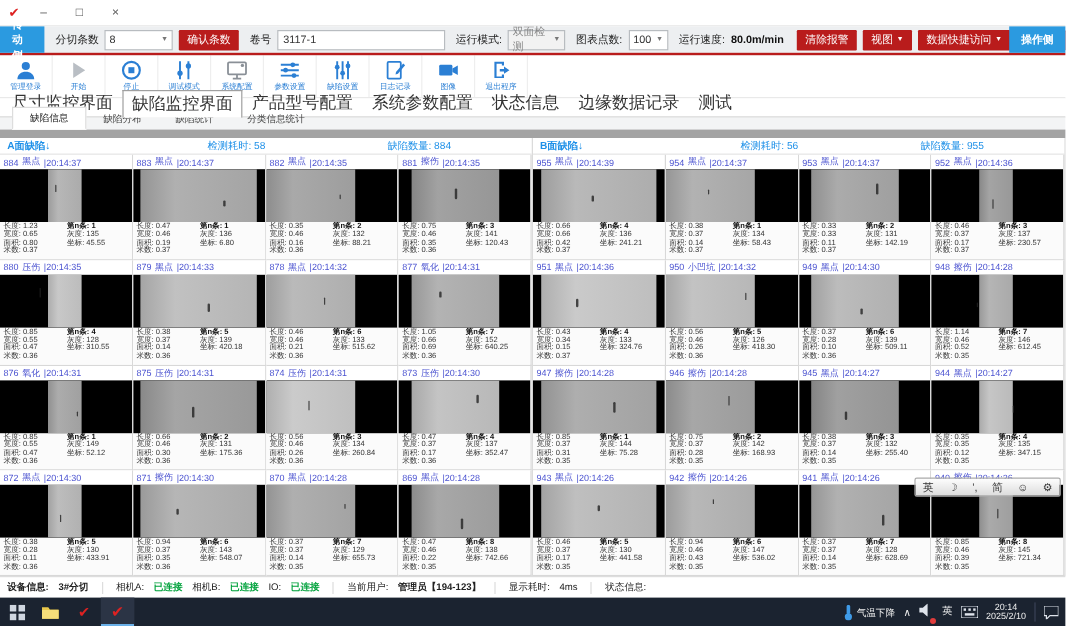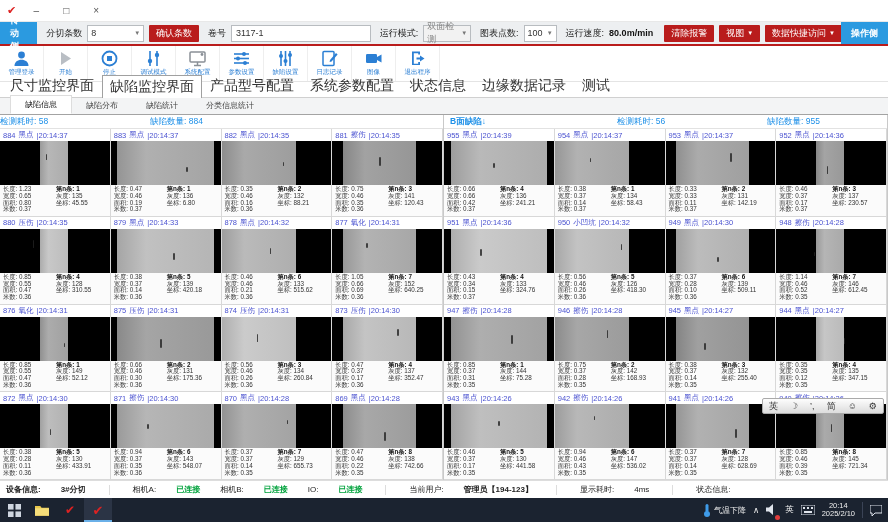--- a/index.html
+++ b/index.html
@@ -30,41 +30,41 @@
   .icon-btn { width:44px; display:flex; flex-direction:column; align-items:center; justify-content:center;
     gap:1px; cursor:pointer; border-right:1px solid #eee; }
   .icon-btn svg { width:17px; height:17px; }
   .icon-btn .lbl { font-size:6.5px; color:#2b7fd4; white-space:nowrap; }
   .icon-btn.disabled .lbl { color:#2b7fd4; }
   
   .main-tabs { height:16px; display:flex; align-items:flex-end; background:#fff; padding-left:2px; border-bottom:1px solid #d0d0d0; }
   .main-tab { font-size:14px; color:#333; padding:2px 7px; cursor:pointer; border:1px solid transparent; border-bottom:none; }
   .main-tab.active { border-color:#a0a0a0; background:#fff; position:relative; top:1px; }
   
-  .sub-tabs { height:17px; background:#f3f4f5; display:flex; align-items:flex-end; padding-left:10px; border-bottom:1px solid #a3a3a3; }
+  .sub-tabs { height:17px; background:#f3f4f5; display:flex; align-items:flex-end; padding-left:10px; border-bottom:7px solid #a3a3a3; }
   .sub-tab { font-size:8px; color:#444; padding:3px 14px; cursor:pointer; }
   .sub-tab.active { background:#fff; border:1px solid #ddd; border-bottom:1px solid #fff; color:#111; }
   
   .panels { height:365px; display:flex; }
   .panel { width:444px; display:flex; flex-direction:column; border-right:1px solid #c9c9c9; }
   .panel-h { height:14px; display:flex; align-items:center; font-size:8.5px; color:#1e90e8; background:#fff; border-bottom:1px solid #e2e2e2; }
   .panel-title { font-weight:bold; margin-left:6px; flex:1; }
   .panel-time { width:150px; }
   .panel-count { width:120px; }
   .grid { flex:1; display:grid; grid-template-columns:repeat(4,1fr); grid-template-rows:repeat(4,1fr); }
   .cell { border-right:1px solid #d8d8d8; border-bottom:1px solid #d8d8d8; display:flex; flex-direction:column; overflow:hidden; background:#fff; }
   .cell-h { height:12px; font-size:7.5px; color:#4a52d0; display:flex; align-items:center; gap:3px; padding:0 3px; white-space:nowrap; }
   .cell-img { height:44px; position:relative; background:#000; overflow:hidden; }
   .band { position:absolute; top:0; bottom:0; }
   .speck { position:absolute; background:#222; border-radius:1px; opacity:.8; }
   .cell-meta { flex:1; background:#fbfbfb; display:flex; padding:1px 3px 0 3px; gap:2px; }
   .m-col { flex:1; font-size:6.3px; color:#333; line-height:6.8px; white-space:nowrap; }
   .m-col .b { font-weight:bold; color:#111; }
   
-  .statusbar { height:18px; background:#fff; border-top:1px solid #ddd; display:flex; align-items:center; gap:20px; padding:0 6px; font-size:8px; color:#222; }
+  .statusbar { height:18px; background:#fff; border-top:1px solid #ddd; display:flex; align-items:center; gap:8px; padding:0 6px; font-size:8px; color:#222; }
   .sb-strong { font-weight:bold; }
   .sb-green { color:#00a23c; font-weight:bold; }
   .sb-sep { width:1px; height:10px; background:#ddd; margin:0 3px; }
   
   .taskbar { height:24px; background:#1b2330; display:flex; align-items:center; color:#fff; }
   .tk-icon { width:28px; height:100%; display:flex; align-items:center; justify-content:center; cursor:pointer; }
   .tk-icon.active { background:#2b3445; box-shadow:inset 0 -2px 0 #6ab0e8; }
   .tk-right { margin-left:auto; display:flex; align-items:center; gap:7px; padding-right:6px; }
   .tk-weather { display:flex; align-items:center; gap:3px; font-size:8px; color:#eee; }
   .tk-txt { font-size:8.5px; color:#eee; }
@@ -228,20 +228,21 @@
 <div class="sub-tabs" id="sub-tabs">
     <div class="sub-tab active">缺陷信息</div>
     <div class="sub-tab">缺陷分布</div>
     <div class="sub-tab">缺陷统计</div>
     <div class="sub-tab">分类信息统计</div>
   </div>
 
 <div class="panels">
   <div class="panel">
     <div class="panel-h">
+      <span class="panel-title">A面缺陷↓</span>
       <span class="panel-time">
         <span>检测耗时:</span> <span>58</span></span>
       <span class="panel-count">
         <span>缺陷数量:</span> <span>884</span></span>
     </div>
     <div class="grid">
         <div class="cell">
           <div class="cell-h">
             <span>884</span>
             <span>黑点</span>

